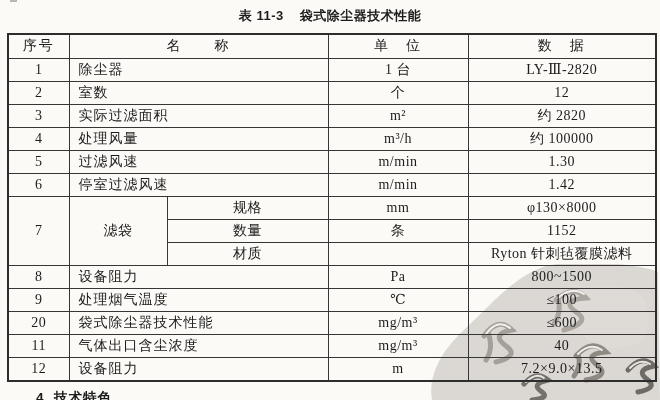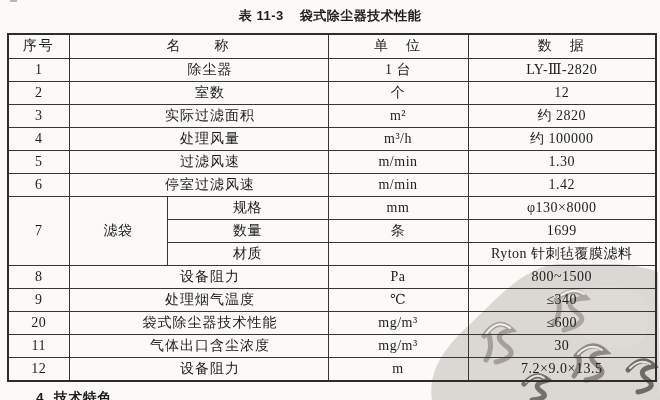--- a/index.html
+++ b/index.html
@@ -27,21 +27,21 @@
   table.spec-table { border: 2px solid #2d2d2d; }
   .spec-table td {
     border: 1px solid #363636;
     border-top-width: 1.4px;
     height: 22px; padding: 0 2px;
     text-align: center; vertical-align: middle;
     line-height: 1.05; background: transparent;
     letter-spacing: 0.5px;
   }
   .spec-table tr.hdr td { height: 23px; letter-spacing: 2px; }
-  .spec-table td.name-cell { text-align: center; padding-left: 25px; letter-spacing: 1px; }
+  .spec-table td.name-cell { text-align: left; padding-left: 9px; letter-spacing: 1px; }
   .spec-table td.no-cell { font-family: "Liberation Serif", serif; }
 
   .footer-heading {
     position: absolute; left: 36px; top: 389px; z-index: 3;
     font-family: "Liberation Sans", "DejaVu Sans", sans-serif;
     font-weight: bold; font-size: 13.5px; letter-spacing: 1px;
     white-space: nowrap;
   }
 
   .watermark {
@@ -121,51 +121,51 @@
       <tr>
         <td class="no-cell" rowspan="3">7</td>
         <td rowspan="3">滤袋</td>
         <td>规格</td>
         <td>mm</td>
         <td>φ130×8000</td>
       </tr>
       <tr>
         <td>数量</td>
         <td>条</td>
-        <td>1699</td>
+        <td>1152</td>
       </tr>
       <tr>
         <td>材质</td>
         <td></td>
         <td>Ryton 针刺毡覆膜滤料</td>
       </tr>
 
       <tr>
         <td class="no-cell">8</td>
         <td colspan="2" class="name-cell">设备阻力</td>
         <td>Pa</td>
         <td>800~1500</td>
       </tr>
       <tr>
         <td class="no-cell">9</td>
         <td colspan="2" class="name-cell">处理烟气温度</td>
         <td>℃</td>
-        <td>≤340</td>
+        <td>≤100</td>
       </tr>
       <tr>
         <td class="no-cell">20</td>
         <td colspan="2" class="name-cell">袋式除尘器技术性能</td>
         <td>mg/m³</td>
         <td>≤600</td>
       </tr>
       <tr>
         <td class="no-cell">11</td>
         <td colspan="2" class="name-cell">气体出口含尘浓度</td>
         <td>mg/m³</td>
-        <td>30</td>
+        <td>40</td>
       </tr>
       <tr>
         <td class="no-cell">12</td>
         <td colspan="2" class="name-cell">设备阻力</td>
         <td>m</td>
         <td>7.2×9.0×13.5</td>
       </tr>
     </tbody>
   </table>
 

